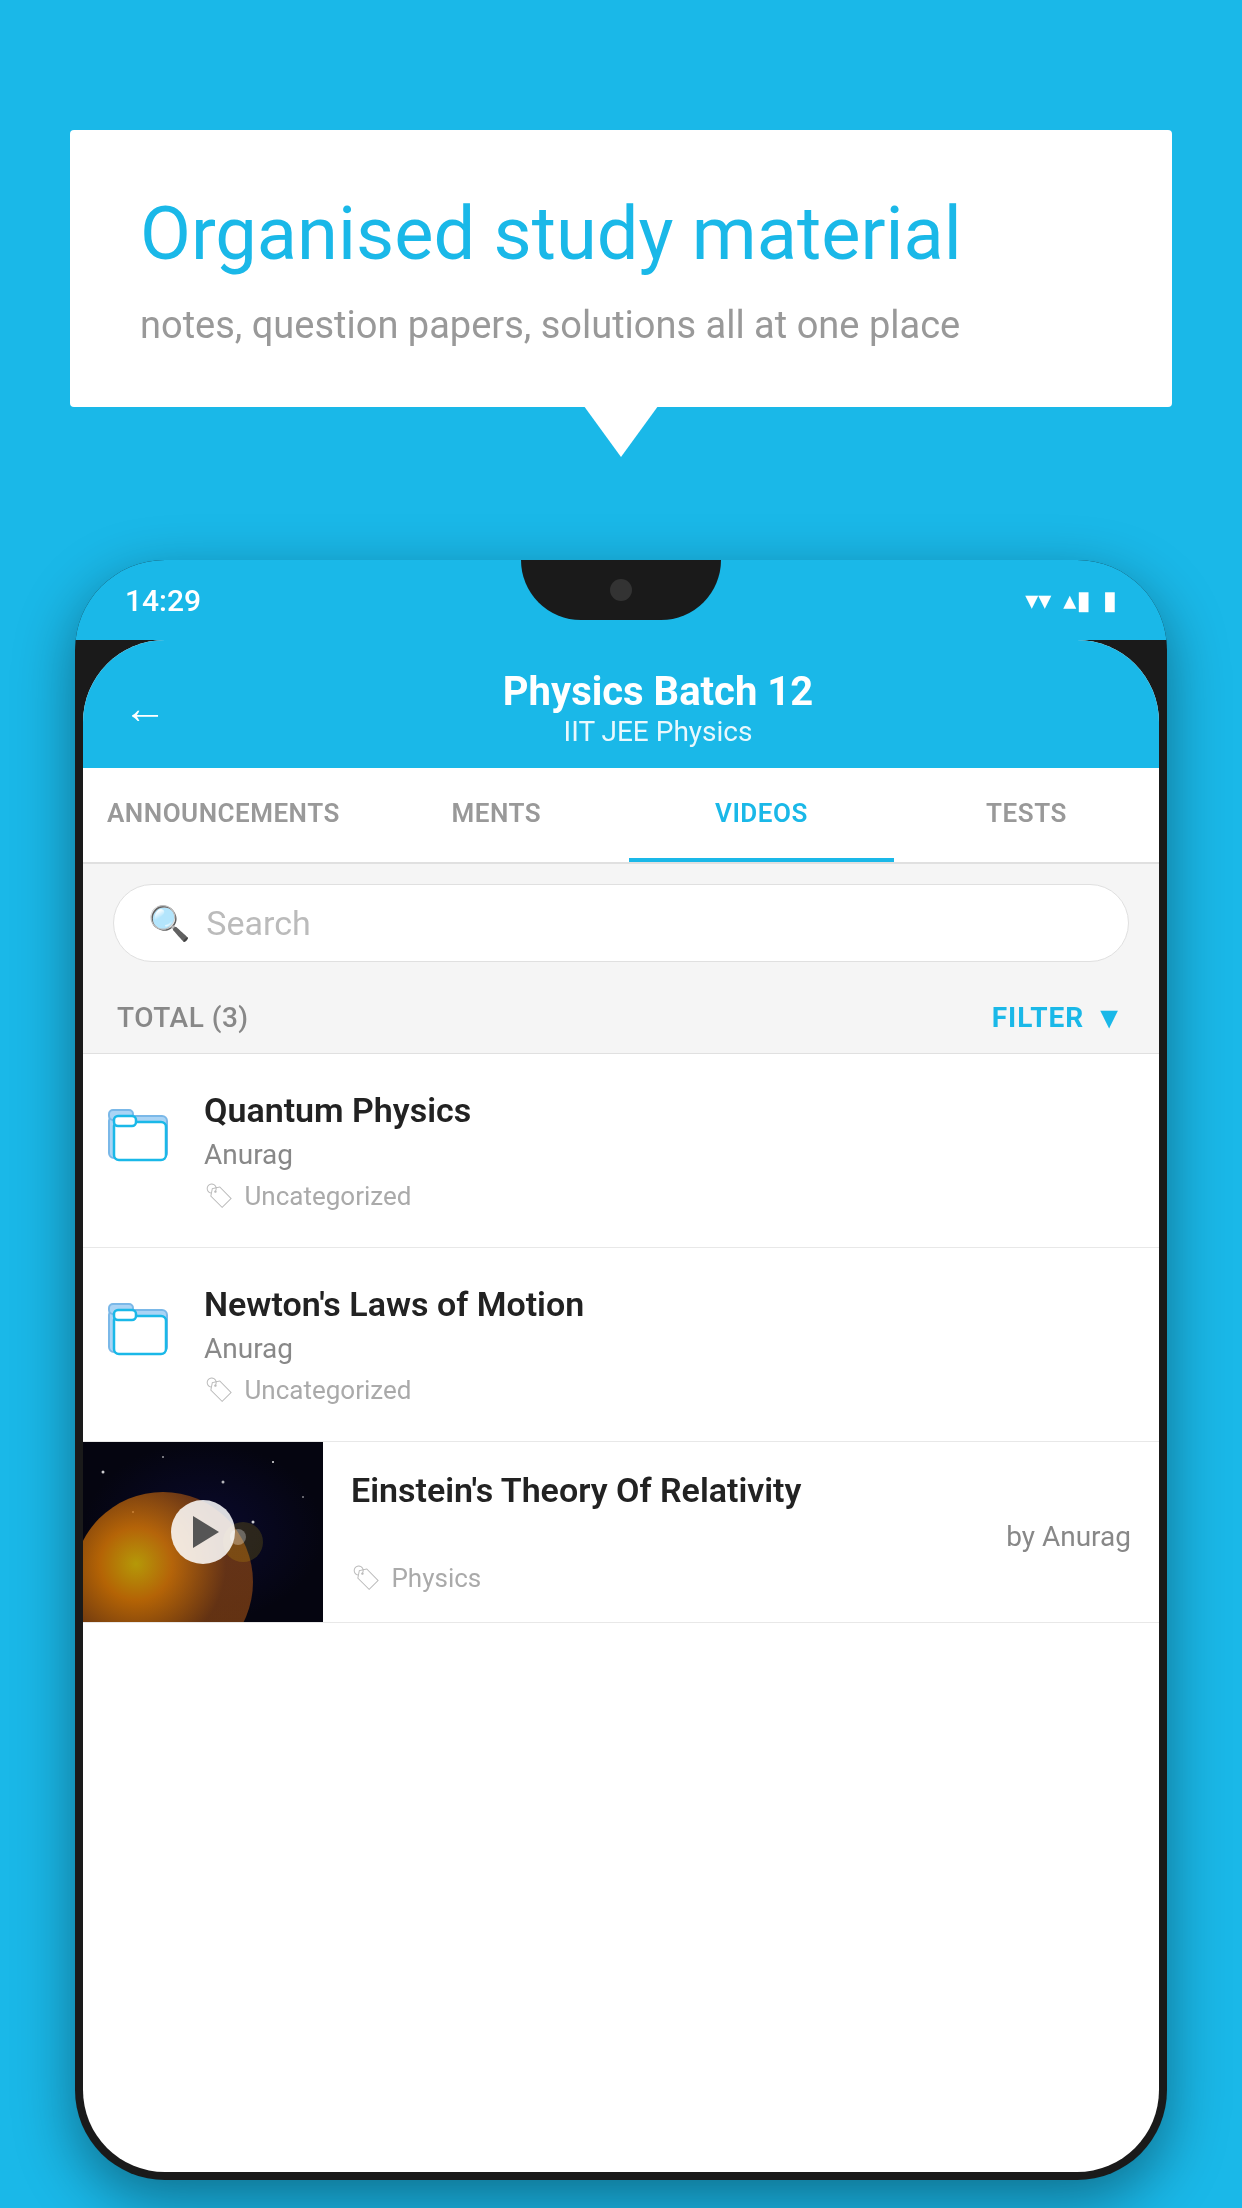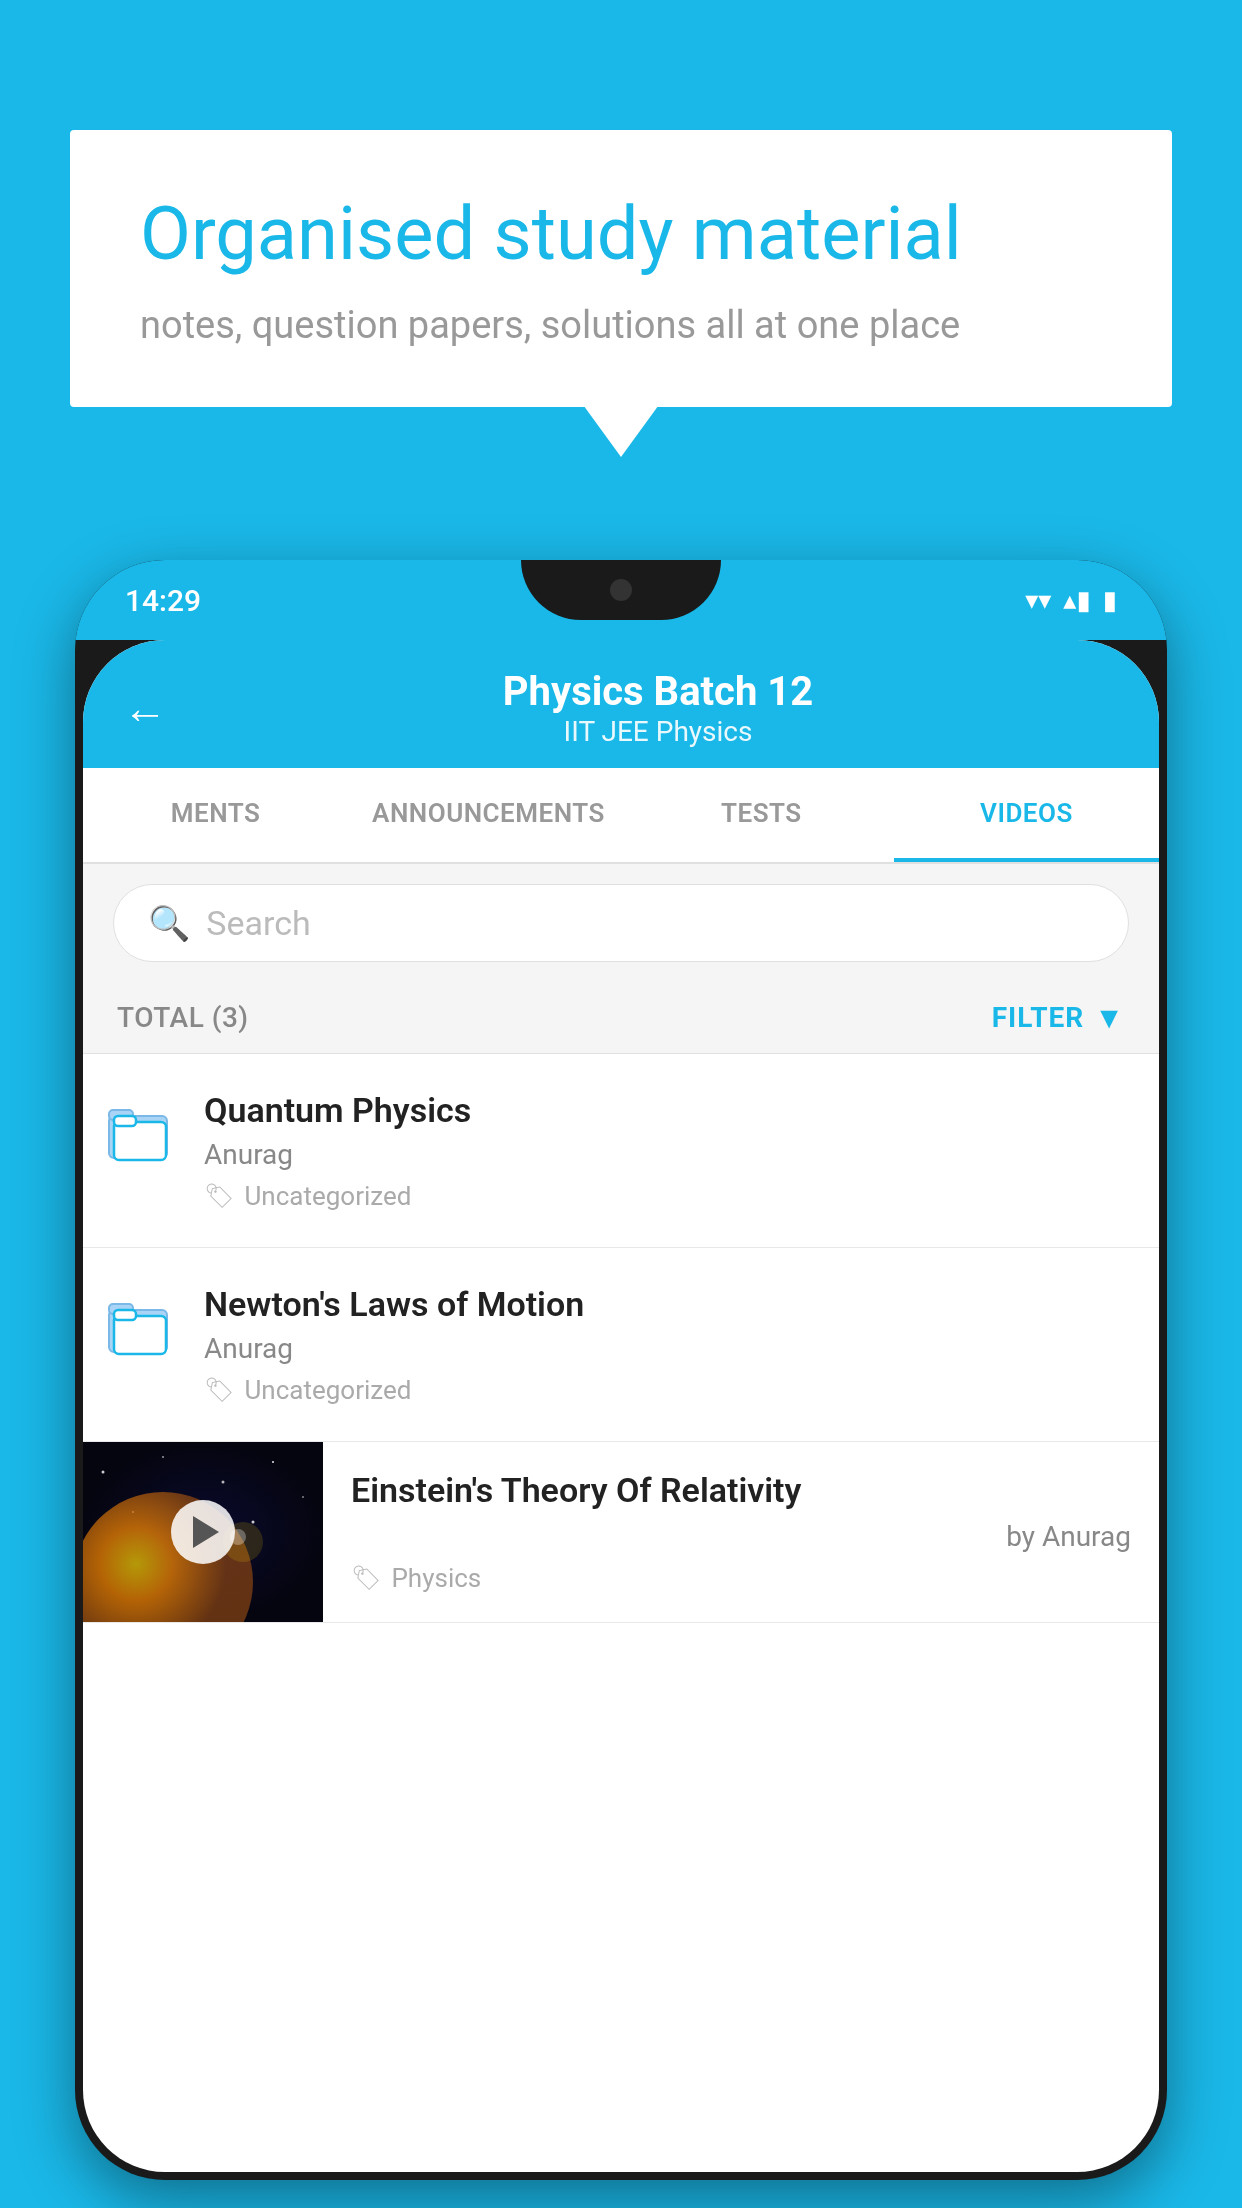--- a/index.html
+++ b/index.html
@@ -402,30 +402,30 @@
       <div class="app-header">
         <div class="back-arrow">←</div>
         <div class="header-title-area">
           <div class="header-main-title">Physics Batch 12</div>
           <div class="header-subtitle">IIT JEE    Physics</div>
         </div>
       </div>
 
       <div class="tab-bar">
         <div class="tab-item">
+          <span>ANNOUNCEMENTS</span>
+        </div>
+        <div class="tab-item">
           <span>MENTS</span>
         </div>
-        <div class="tab-item">
-          <span>ANNOUNCEMENTS</span>
+        <div class="tab-item active">
+          <span>VIDEOS</span>
         </div>
         <div class="tab-item">
           <span>TESTS</span>
-        </div>
-        <div class="tab-item active">
-          <span>VIDEOS</span>
         </div>
       </div>
 
       <div class="search-container">
         <div class="search-bar">
           <div class="search-icon-wrap">🔍</div>
           <span class="search-placeholder">Search</span>
         </div>
       </div>
 

